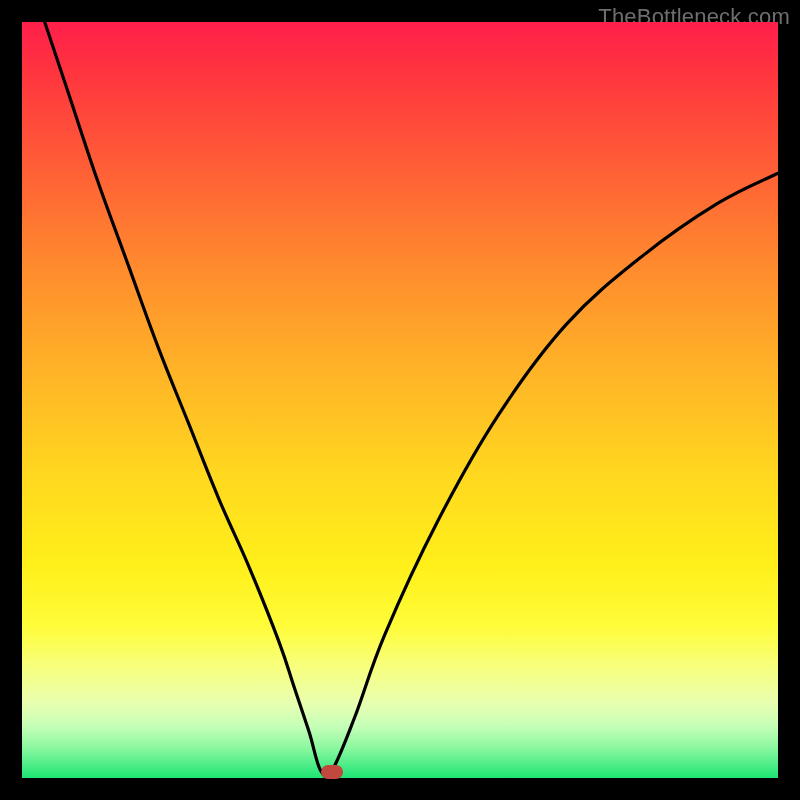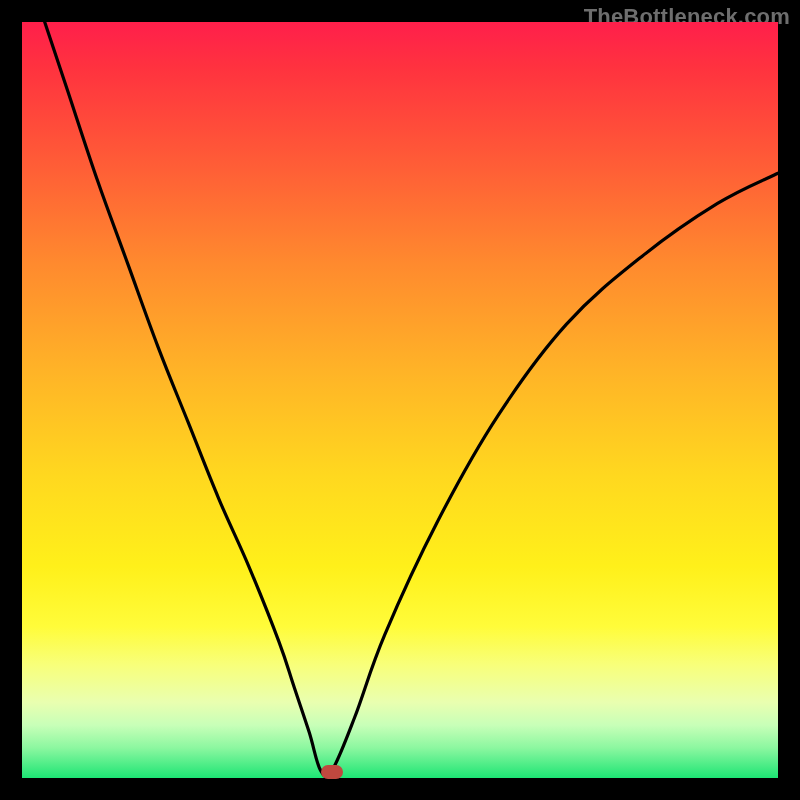--- a/index.html
+++ b/index.html
@@ -40,21 +40,21 @@
       #8cf7a0 96%,
       #1de574 100%
     );
   }
   .watermark {
     position: absolute;
     top: 4px;
     right: 10px;
     color: #6e6e6e;
     font-size: 22px;
-    font-weight: 700;
+    font-weight: 400;
     letter-spacing: 0.2px;
     user-select: none;
   }
   svg.curve {
     position: absolute;
     left: 0;
     top: 0;
     width: 756px;
     height: 756px;
     overflow: visible;

